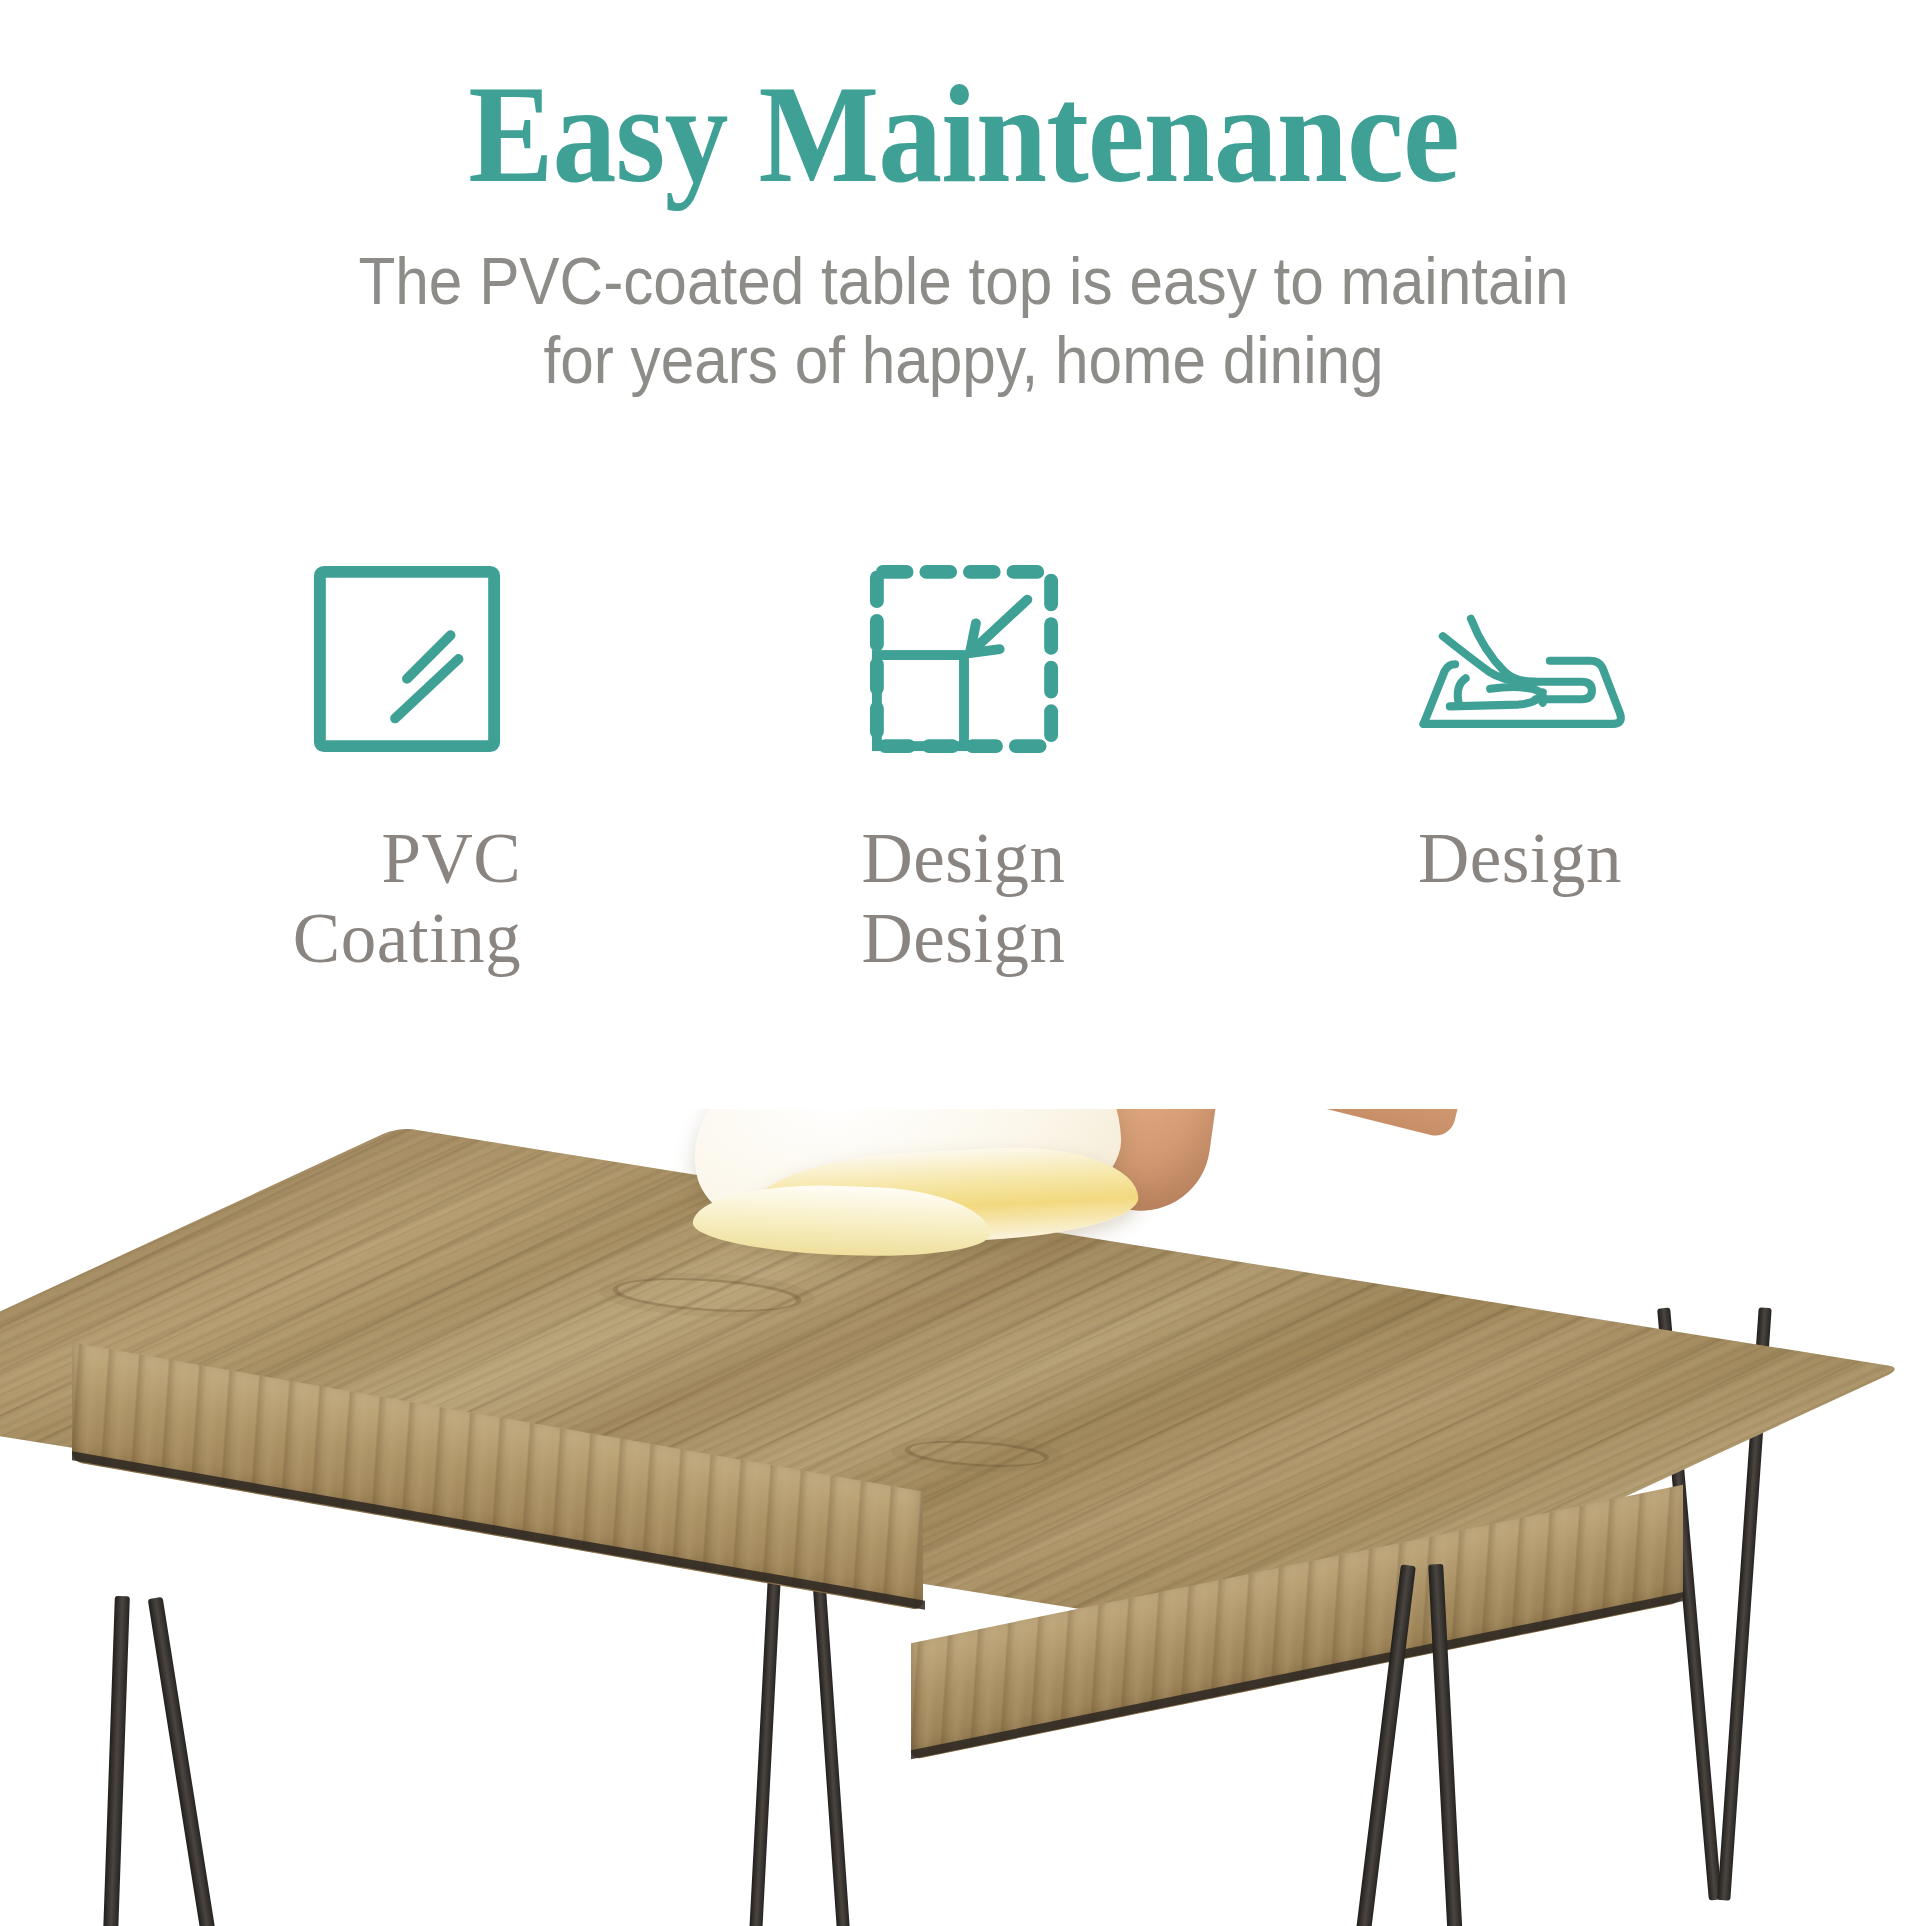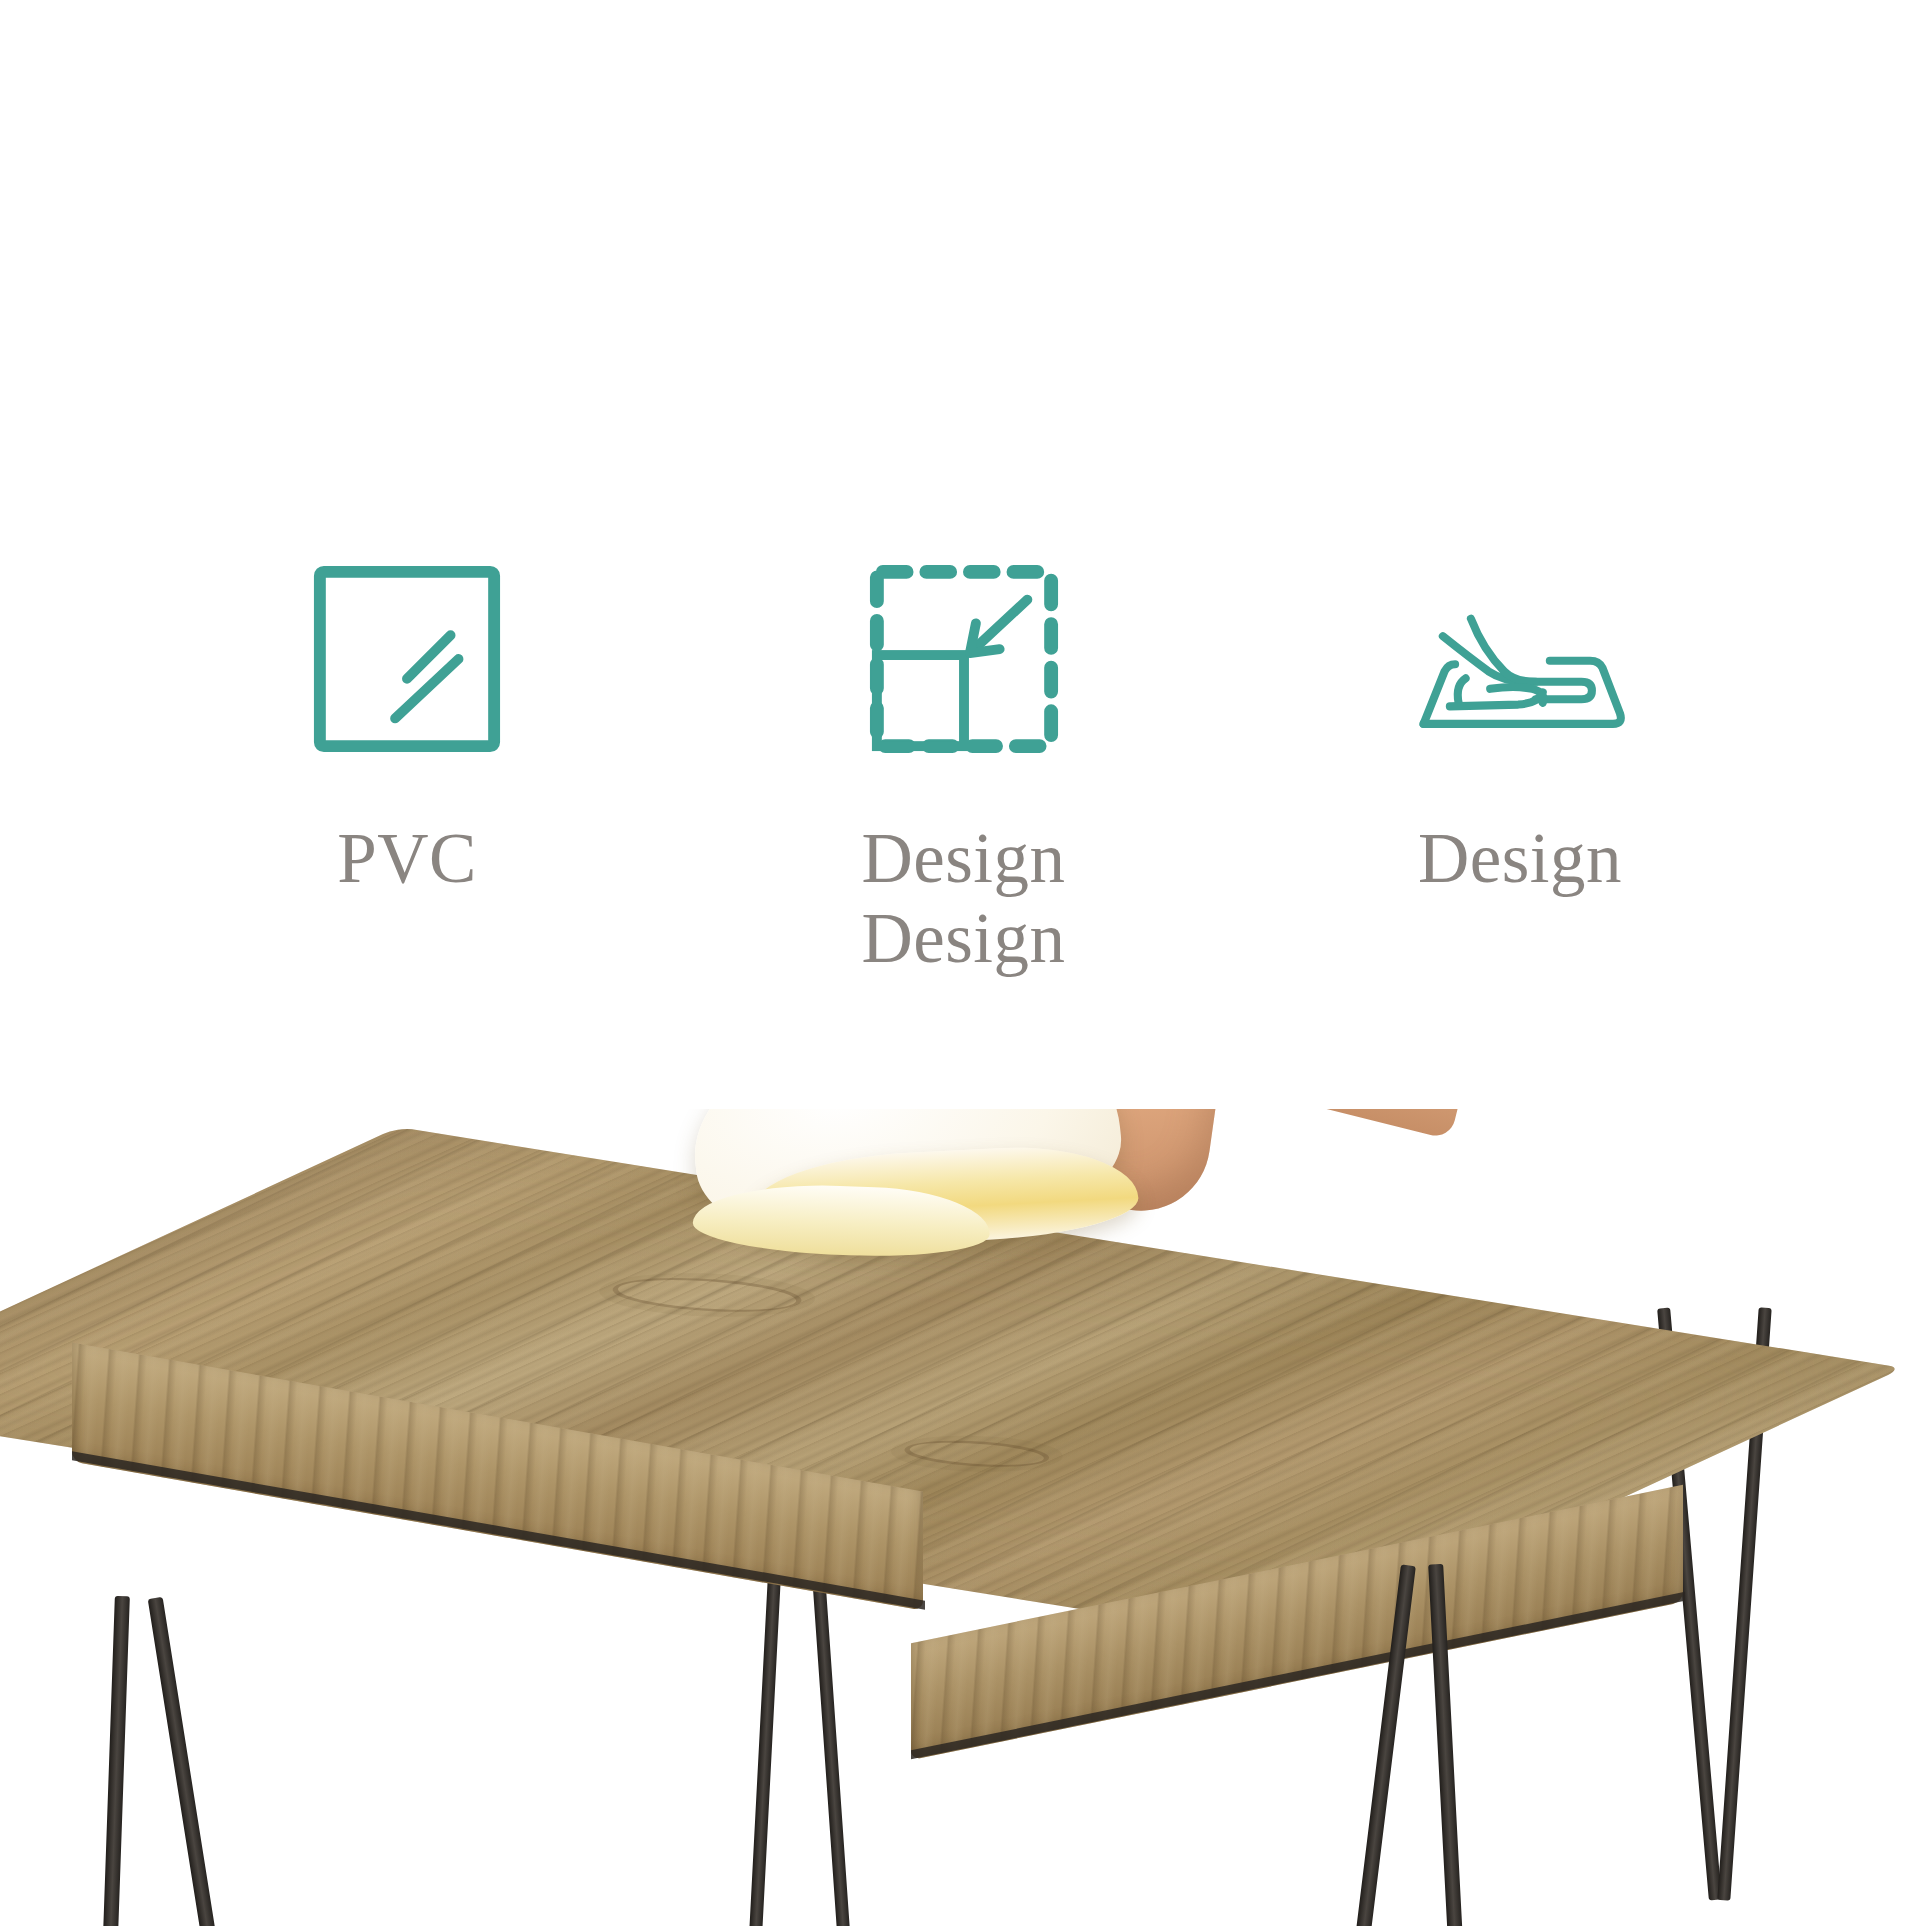--- a/index.html
+++ b/index.html
@@ -218,33 +218,41 @@
     background:linear-gradient(180deg,#fffdf6 0%,#f7eec2 55%,#efdf9c 100%);
     border-radius:50% 40% 48% 52%/62% 64% 38% 40%;
     transform:rotate(2deg);
   }
 </style>
 </head>
 <body>
 
 <div class="page">
 
+  <div class="header">
+    <h1 class="title">Easy Maintenance</h1>
+    <div class="subtitle">
+      <span>The PVC-coated table top is easy to maintain</span>
+      <span>for years of happy, home dining</span>
+    </div>
+  </div>
 
   <div class="features">
 
     <div class="feature">
       <div class="glyph">
         <svg width="198" height="198" viewBox="0 0 100 100" aria-hidden="true">
           <rect x="6" y="6" width="88" height="88" rx="2" ry="2" fill="none" stroke="#3fa195" stroke-width="6"></rect>
           <line x1="50" y1="60" x2="72" y2="38" stroke="#3fa195" stroke-width="5" stroke-linecap="round"></line>
           <line x1="44" y1="80" x2="76" y2="50" stroke="#3fa195" stroke-width="5" stroke-linecap="round"></line>
         </svg>
       </div>
       <div class="flabel">
         <span>PVC</span>
+        <span>Coating</span>
       </div>
     </div>
 
     <div class="feature">
       <div class="glyph">
         <svg width="198" height="198" viewBox="0 0 100 100" aria-hidden="true">
           <rect x="6" y="6" width="88" height="88" rx="3" ry="3" fill="none" stroke="#3fa195" stroke-width="7" stroke-linecap="round" stroke-dasharray="12 10"></rect>
           <rect x="6" y="48" width="44" height="46" fill="none" stroke="#3fa195" stroke-width="5"></rect>
           <line x1="82" y1="20" x2="54" y2="46" stroke="#3fa195" stroke-width="5" stroke-linecap="round"></line>
           <polyline points="68,45 53,47 56,32" fill="none" stroke="#3fa195" stroke-width="5" stroke-linecap="round" stroke-linejoin="round"></polyline>

